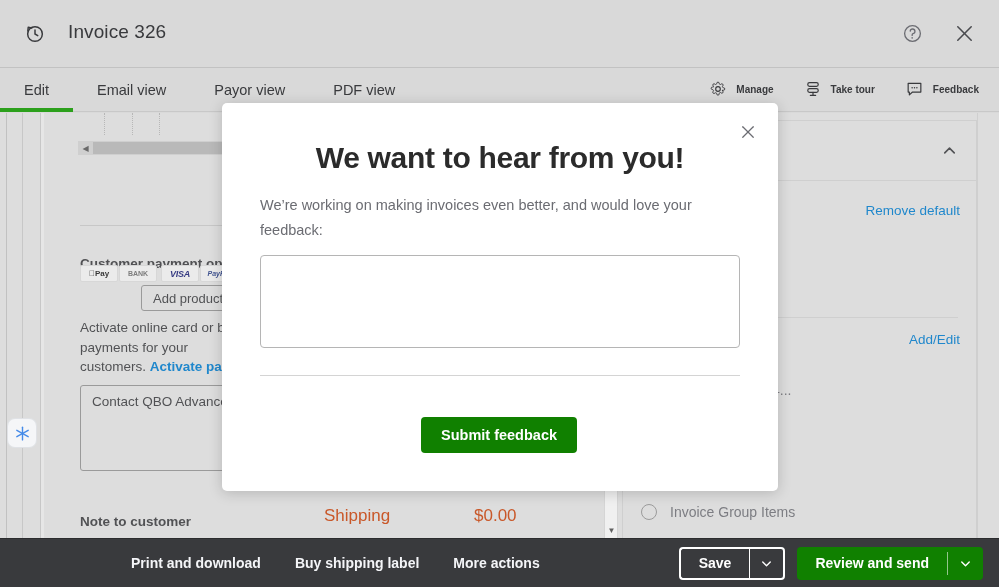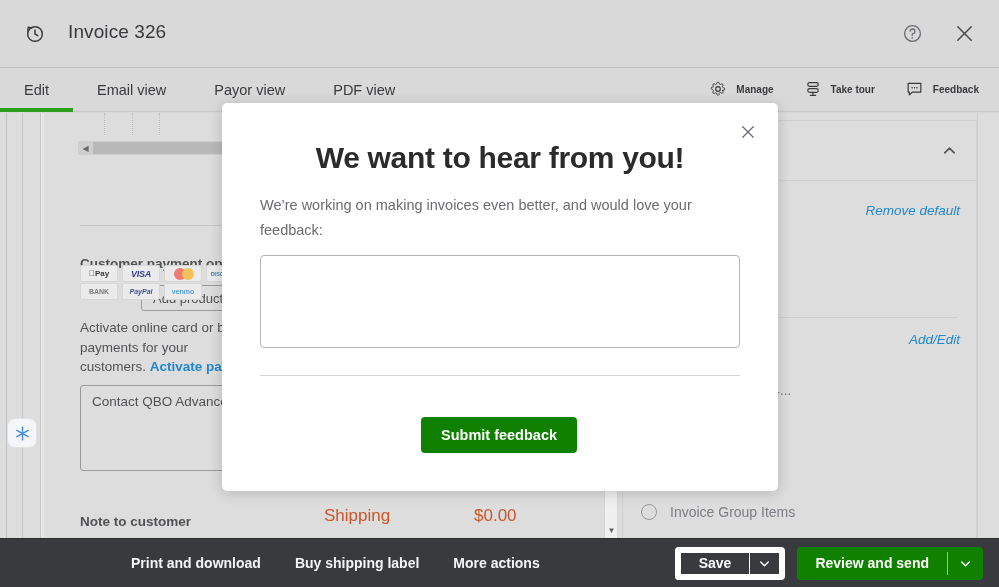--- a/index.html
+++ b/index.html
@@ -145,21 +145,21 @@
     position: absolute; height: 1px; background: #c0c0c0;
   }
 
   .sec-head {
     position: absolute;
     font-size: 13.5px; font-weight: bold; color: #393a3d;
     white-space: nowrap;
   }
 
   .paybadges { position: absolute; left: 78px; top: 265px; display: flex; gap: 4px; }
-  .pb-col { display: flex; flex-direction: column; gap: 1px; }
+  .pb-col { display: flex; flex-direction: row; gap: 1px; }
   .pb {
     width: 38px; height: 17px;
     background: #e9e9e9;
     border: 1px solid #d2d2d2;
     border-radius: 2px;
     display: flex; align-items: center; justify-content: center;
     font-size: 7px; font-weight: bold;
     color: #6b6b6b;
     overflow: hidden;
   }
@@ -232,21 +232,21 @@
     cursor: pointer;
   }
   .rp-row {
     position: absolute; left: 0; width: 355px;
     display: flex; align-items: center;
     padding: 0 18px;
     font-size: 14px;
     color: #393a3d;
   }
   .rp-label { font-weight: bold; }
-  .rp-link { margin-left: auto; color: #0077c5; font-weight: normal; cursor: pointer; font-size: 13.5px; font-style: italic; }
+  .rp-link { margin-left: auto; color: #0077c5; font-weight: normal; cursor: pointer; font-size: 13.5px; }
   .rp-divider { position: absolute; left: 18px; right: 18px; height: 1px; background: #c9c9c9; }
   .rp-item {
     position: absolute; left: 0; width: 355px;
     padding: 0 18px;
     font-size: 14px; color: #6b6c72;
     display: flex; align-items: center;
   }
   .radio-circle {
     width: 16px; height: 16px; border-radius: 50%;
     border: 1px solid #8d8d8d; background: transparent;
@@ -333,21 +333,21 @@
   .bb-left { display: flex; align-items: center; gap: 34px; padding-left: 115px; }
   .bb-link {
     font-size: 14px; font-weight: bold; color: #f4f5f8;
     cursor: pointer; white-space: nowrap;
   }
   .bb-right { margin-left: auto; display: flex; align-items: center; gap: 12px; }
   .split-btn { display: flex; align-items: stretch; height: 33px; }
   .split-btn.outline .sb-main,
   .split-btn.outline .sb-caret {
     background: #393a3d; color: #ffffff;
-    border: 6px solid #ffffff;
+    border: 2px solid #ffffff;
   }
   .split-btn.outline .sb-main { border-right: none; border-radius: 4px 0 0 4px; }
   .split-btn.outline .sb-caret { border-left: 1px solid #ffffff; border-radius: 0 4px 4px 0; }
   .split-btn.primary .sb-main,
   .split-btn.primary .sb-caret {
     background: #108000; color: #ffffff; border: none;
   }
   .split-btn.primary .sb-main { border-radius: 4px 0 0 4px; }
   .split-btn.primary .sb-caret { border-radius: 0 4px 4px 0; position: relative; }
   .split-btn.primary .sb-caret::before {

